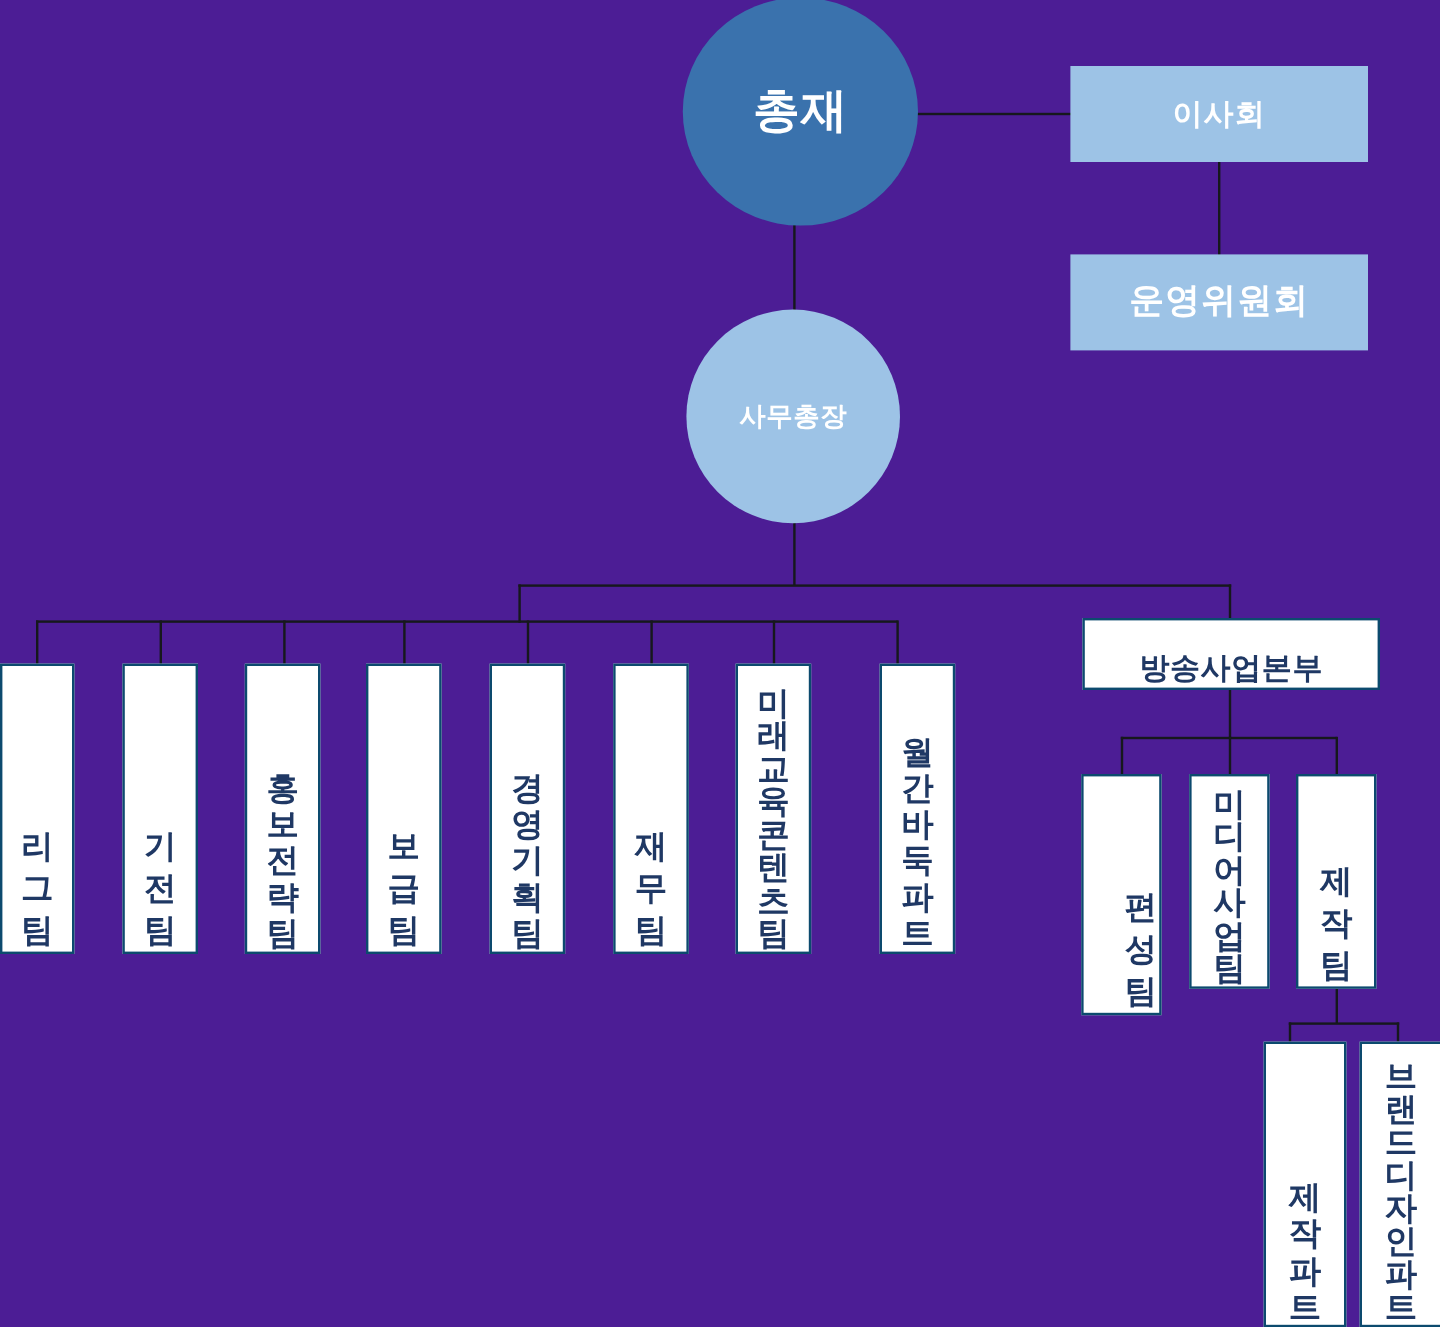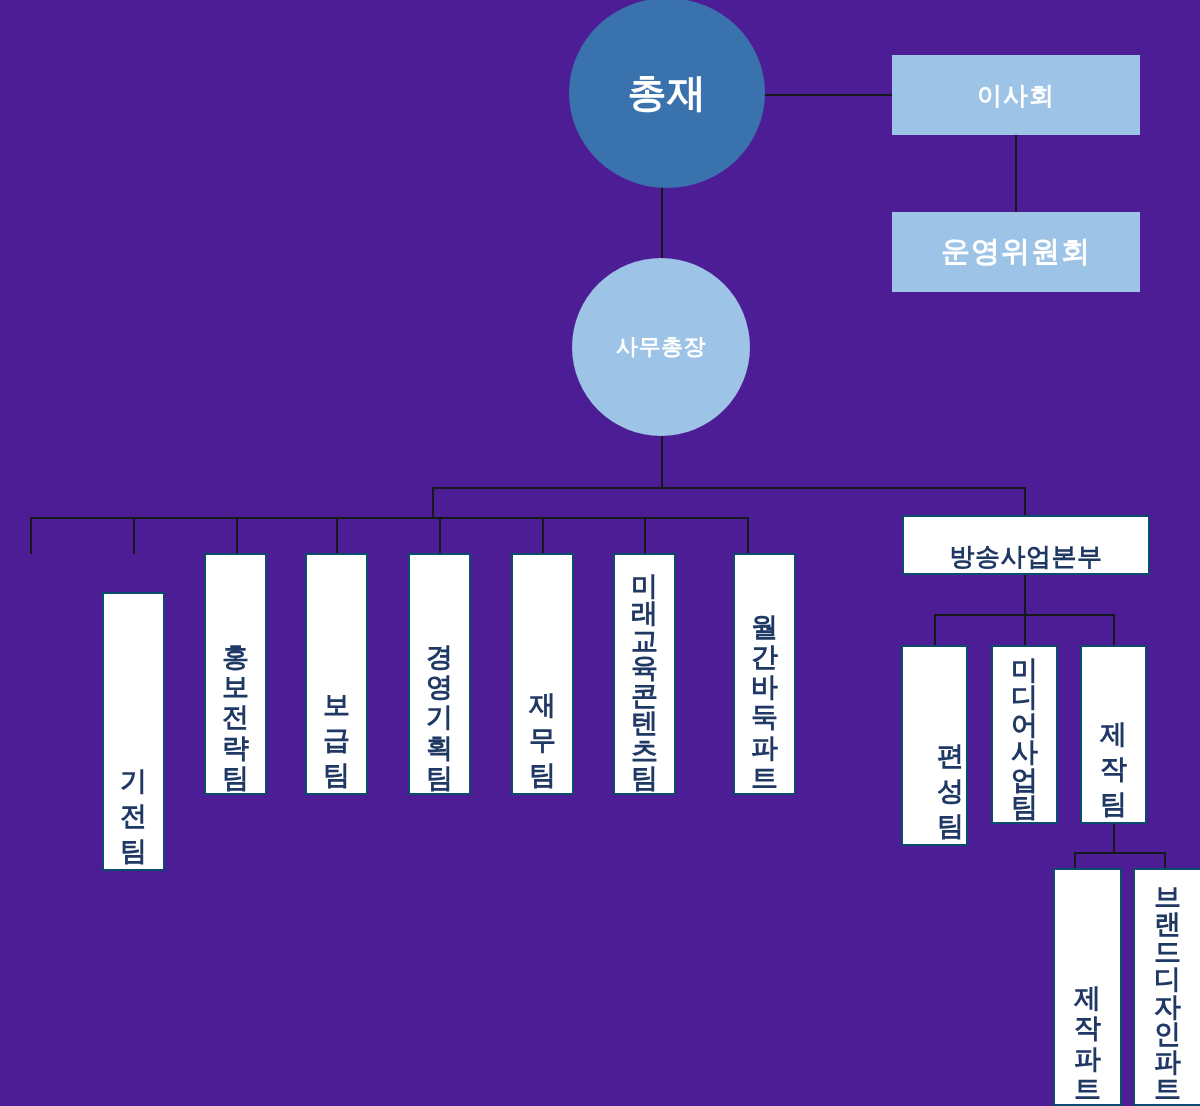--- a/index.html
+++ b/index.html
@@ -112,21 +112,24 @@
   </div>
 
   <div class="solid-box" style="left:892px;top:212px;width:248px;height:80px;background:#9dc3e6;font-size:29px;">
     <span>운영위원회</span>
   </div>
 
   <div class="circle" style="left:572px;top:258px;width:178px;height:178px;background:#9dc3e6;font-size:22px;">
     <span>사무총장</span>
   </div>
 
-  <div class="out-box" style="left:102px;top:553px;width:63px;height:279px;margin-top:39px;">
+  <div class="out-box" style="left:0px;top:553px;width:62px;height:242px;">
+    <span class="vlabel">리그팀</span>
+  </div>
+  <div class="out-box" style="left:102px;top:553px;width:63px;height:242px;">
     <span class="vlabel">기전팀</span>
   </div>
   <div class="out-box" style="left:204px;top:553px;width:63px;height:242px;">
     <span class="vlabel tight">홍보전략팀</span>
   </div>
   <div class="out-box" style="left:408px;top:553px;width:63px;height:242px;">
     <span class="vlabel tight">경영기획팀</span>
   </div>
   <div class="out-box" style="left:305px;top:553px;width:63px;height:242px;">
     <span class="vlabel">보급팀</span>

